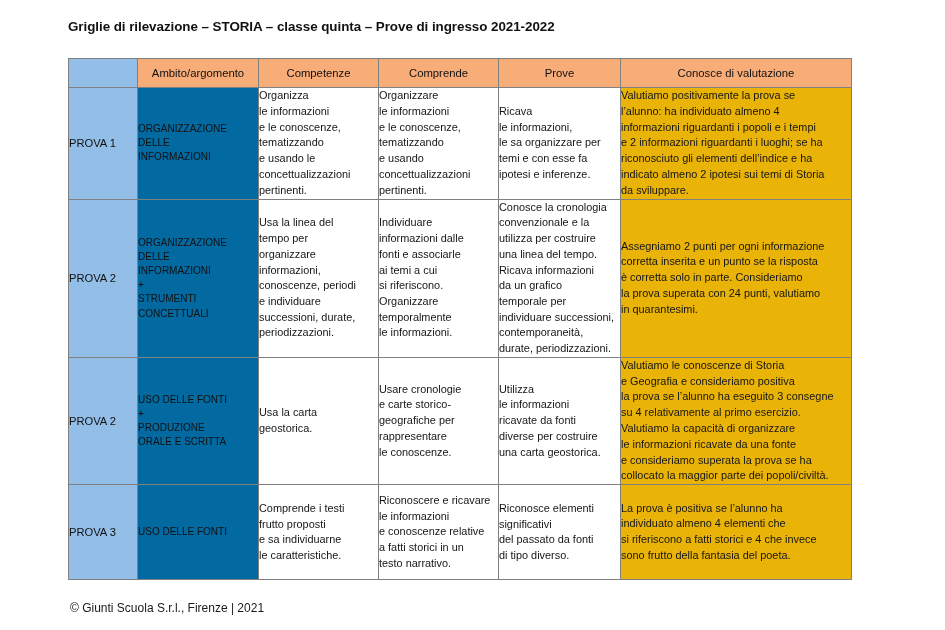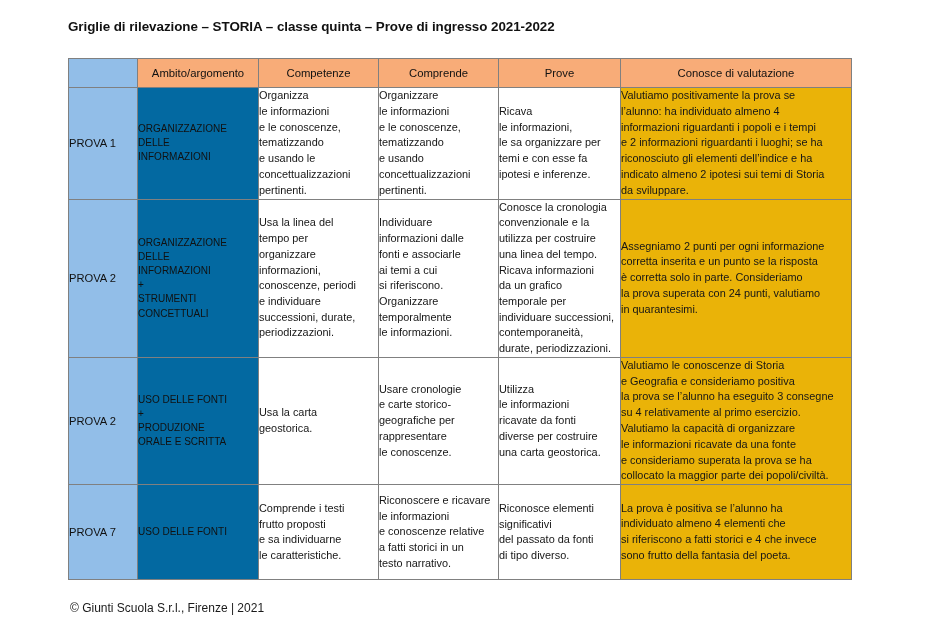--- a/index.html
+++ b/index.html
@@ -235,21 +235,21 @@
 e Geografia e consideriamo positiva
 la prova se l’alunno ha eseguito 3 consegne
 su 4 relativamente al primo esercizio.
 Valutiamo la capacità di organizzare
 le informazioni ricavate da una fonte
 e consideriamo superata la prova se ha
 collocato la maggior parte dei popoli/civiltà.</td>
       </tr>
 
       <tr style="height:95px;">
-        <td class="prova-cell">PROVA 7</td>
+        <td class="prova-cell">PROVA 3</td>
         <td class="ambito-cell cell-lines">USO DELLE FONTI</td>
         <td class="text-cell cell-lines">Comprende i testi
 frutto proposti
 e sa individuarne
 le caratteristiche.</td>
         <td class="text-cell cell-lines">Riconoscere e ricavare
 le informazioni
 e conoscenze relative
 a fatti storici in un
 testo narrativo.</td>

